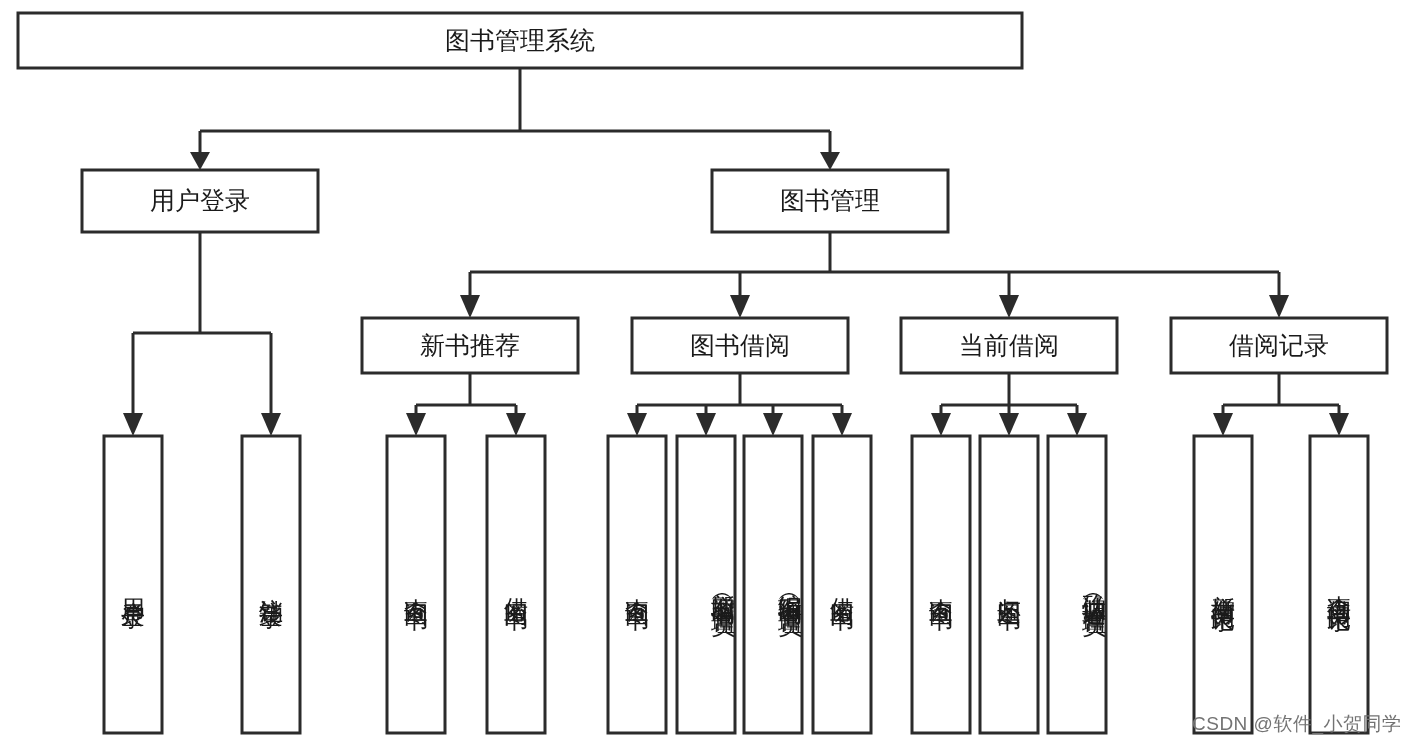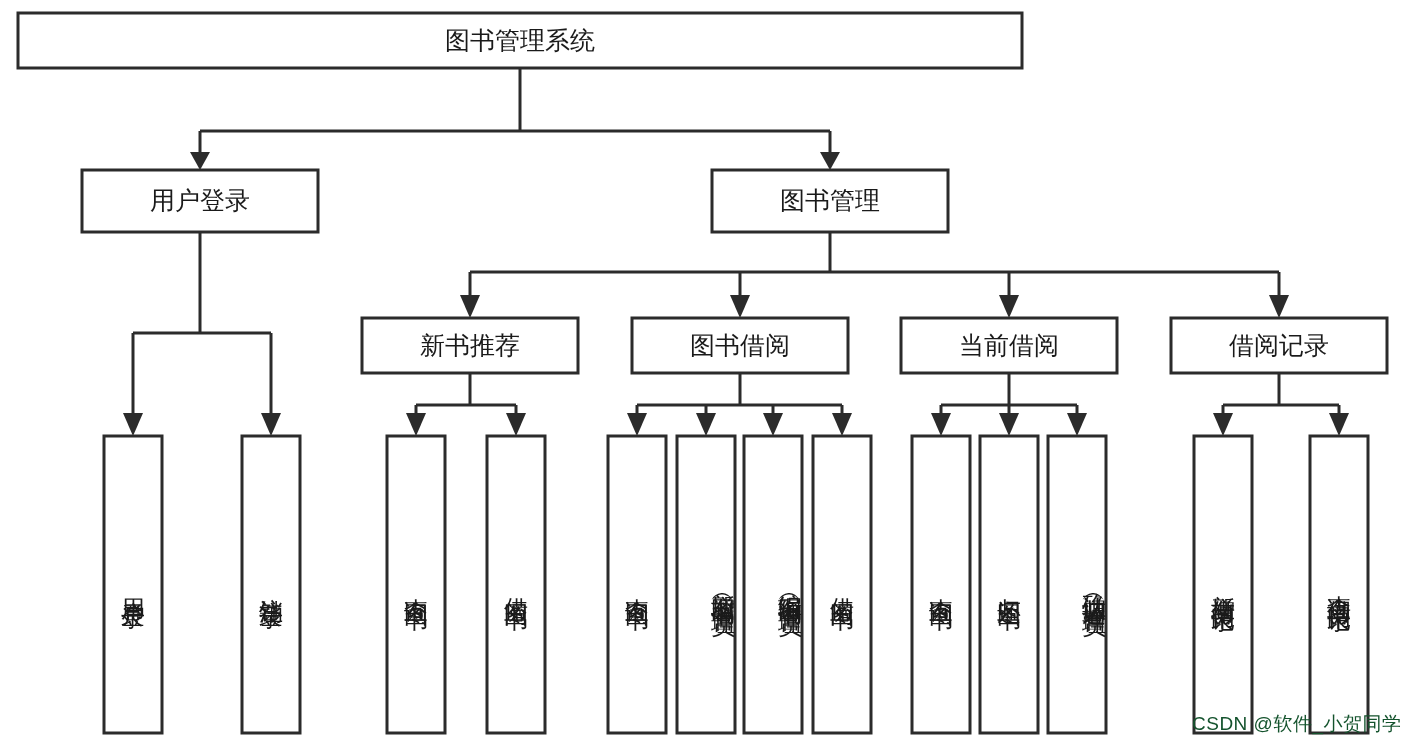--- a/index.html
+++ b/index.html
@@ -61,21 +61,21 @@
     color: #1a1a1a;
     letter-spacing: 3px;
     white-space: nowrap;
     text-align: center;
     pointer-events: none;
   }
   .watermark {
     position: absolute;
     font-family: "Liberation Sans", "DejaVu Sans", sans-serif;
     font-size: 19px;
-    color: #14532d;
+    color: #737373;
     white-space: nowrap;
     left: 1192px;
     top: 711px;
     letter-spacing: 0.5px;
   }
 </style>
 </head>
 <body>
 
 <div id="diagram-root">

